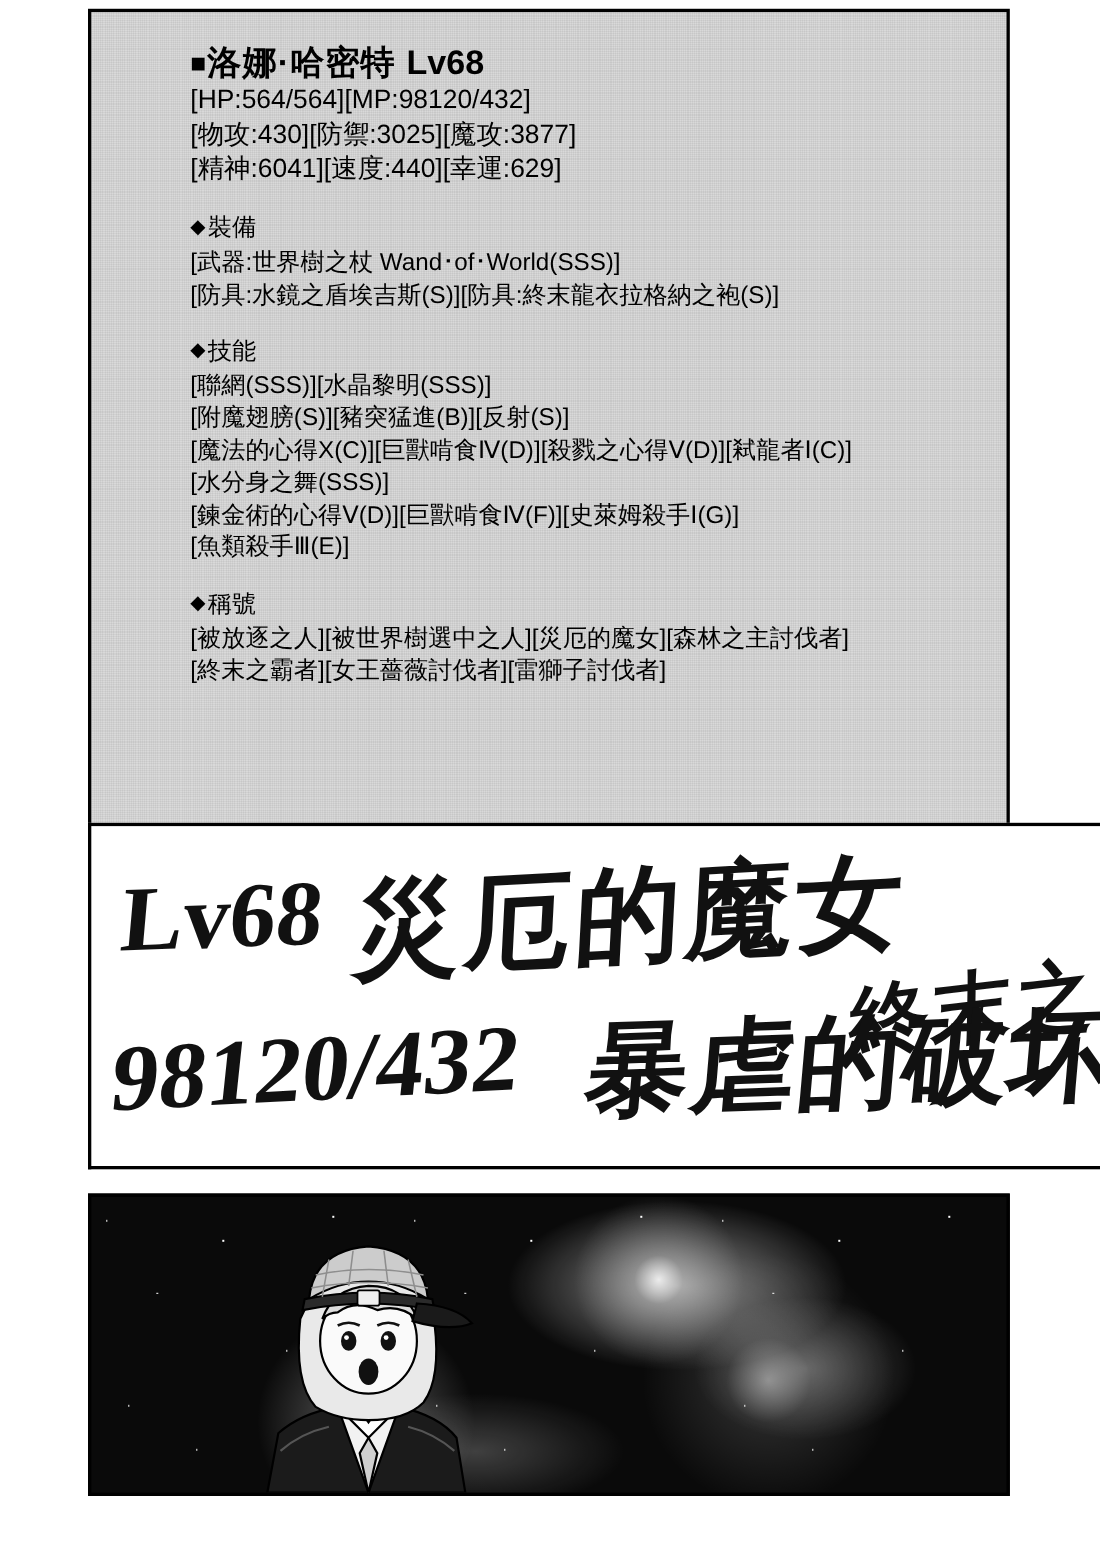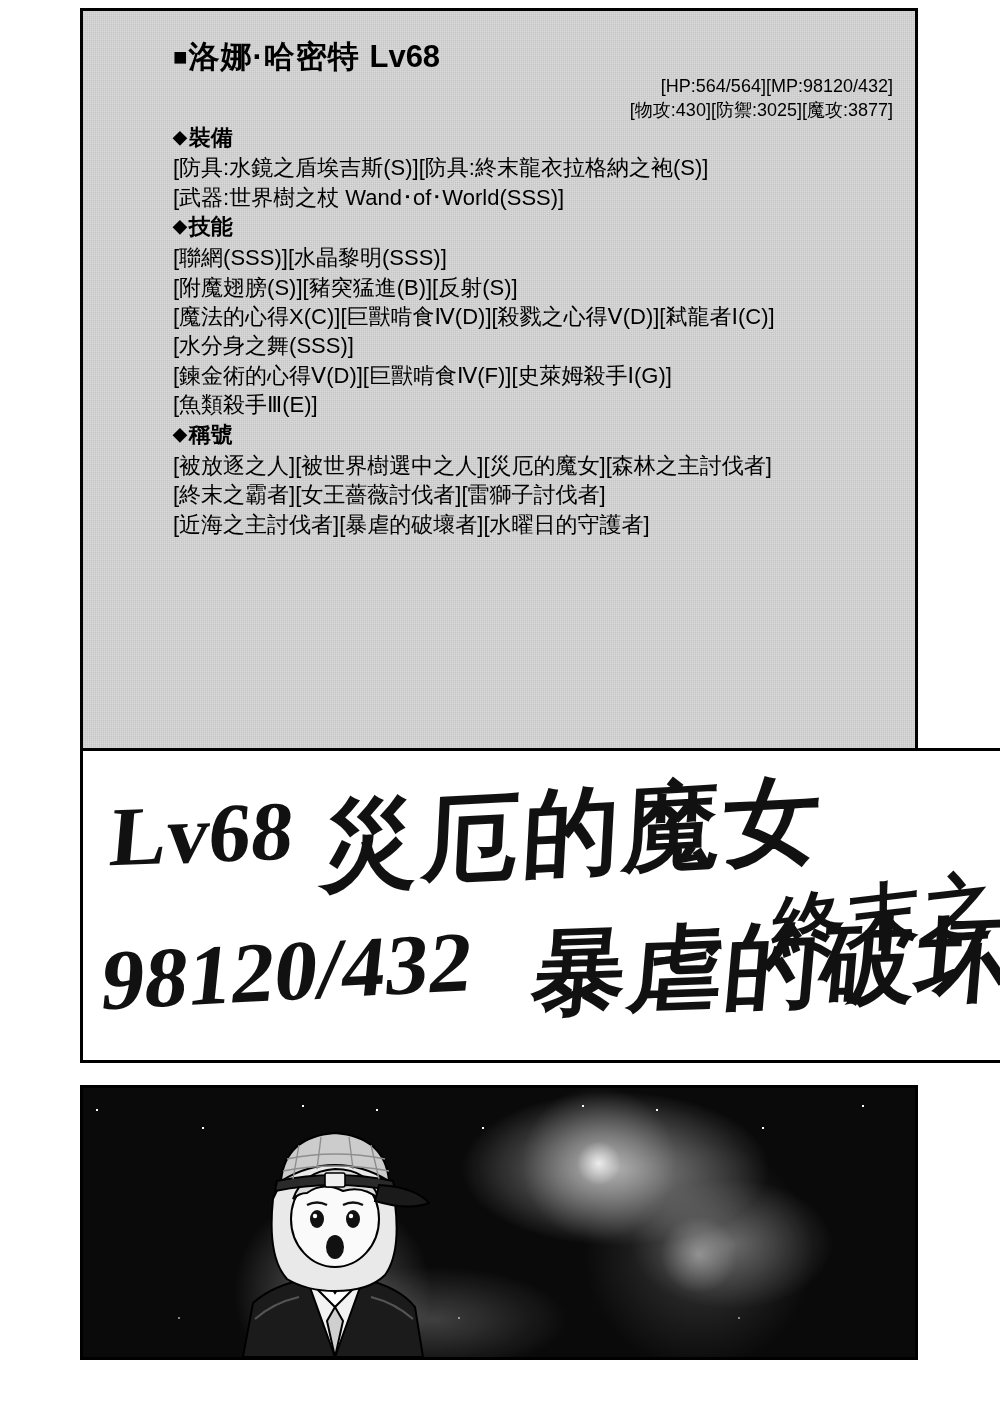--- a/index.html
+++ b/index.html
@@ -45,32 +45,32 @@
   }
   .name-line .sq {
     font-size: 24px;
     vertical-align: 2px;
   }
   .name-line .lv {
     font-family: "Liberation Sans", sans-serif;
     letter-spacing: 0px;
   }
   .stat-line {
-    font-size: 18px;
+    font-size: 24px;
     line-height: 1.33;
     color: #000;
     white-space: nowrap;
     letter-spacing: 0px;
-    text-align: right;
   }
   .section-head {
     font-size: 22px;
-    font-weight: bold;
+    font-weight: normal;
     line-height: 1.4;
     color: #000;
+    margin-top: 22px;
     white-space: nowrap;
   }
   .section-head .dia {
     font-size: 18px;
     vertical-align: 2px;
     margin-right: 2px;
   }
   .block-line {
     font-size: 22px;
     line-height: 1.34;
@@ -190,43 +190,43 @@
 
 <div id="status-panel">
   <div id="status-inner">
 
     <div class="name-line">
       <span class="sq">■</span><span>洛娜·哈密特</span>&nbsp;<span class="lv">Lv68</span>
     </div>
 
     <div class="stat-line">[HP:564/564][MP:98120/432]</div>
     <div class="stat-line">[物攻:430][防禦:3025][魔攻:3877]</div>
+    <div class="stat-line">[精神:6041][速度:440][幸運:629]</div>
 
     <div class="section-head">
       <span class="dia">◆</span><span>裝備</span>
     </div>
+    <div class="block-line">[武器:世界樹之杖 Wand･of･World(SSS)]</div>
     <div class="block-line">[防具:水鏡之盾埃吉斯(S)][防具:終末龍衣拉格納之袍(S)]</div>
-    <div class="block-line">[武器:世界樹之杖 Wand･of･World(SSS)]</div>
 
     <div class="section-head">
       <span class="dia">◆</span><span>技能</span>
     </div>
     <div class="block-line">[聯網(SSS)][水晶黎明(SSS)]</div>
     <div class="block-line">[附魔翅膀(S)][豬突猛進(B)][反射(S)]</div>
     <div class="block-line">[魔法的心得X(C)][巨獸啃食Ⅳ(D)][殺戮之心得Ⅴ(D)][弒龍者Ⅰ(C)]</div>
     <div class="block-line">[水分身之舞(SSS)]</div>
     <div class="block-line">[鍊金術的心得Ⅴ(D)][巨獸啃食Ⅳ(F)][史萊姆殺手Ⅰ(G)]</div>
     <div class="block-line">[魚類殺手Ⅲ(E)]</div>
 
     <div class="section-head">
       <span class="dia">◆</span><span>稱號</span>
     </div>
     <div class="block-line">[被放逐之人][被世界樹選中之人][災厄的魔女][森林之主討伐者]</div>
     <div class="block-line">[終末之霸者][女王薔薇討伐者][雷獅子討伐者]</div>
-    <div class="block-line">[近海之主討伐者][暴虐的破壞者][水曜日的守護者]</div>
 
   </div>
 </div>
 
 <div id="handwriting-panel">
   <div class="hw" id="hw-lv">Lv68</div>
   <div class="hw" id="hw-witch">災厄的魔女</div>
   <div class="hw" id="hw-end">終末之</div>
   <div class="hw" id="hw-mp">98120/432</div>
   <div class="hw" id="hw-destroyer">暴虐的破坏</div>

